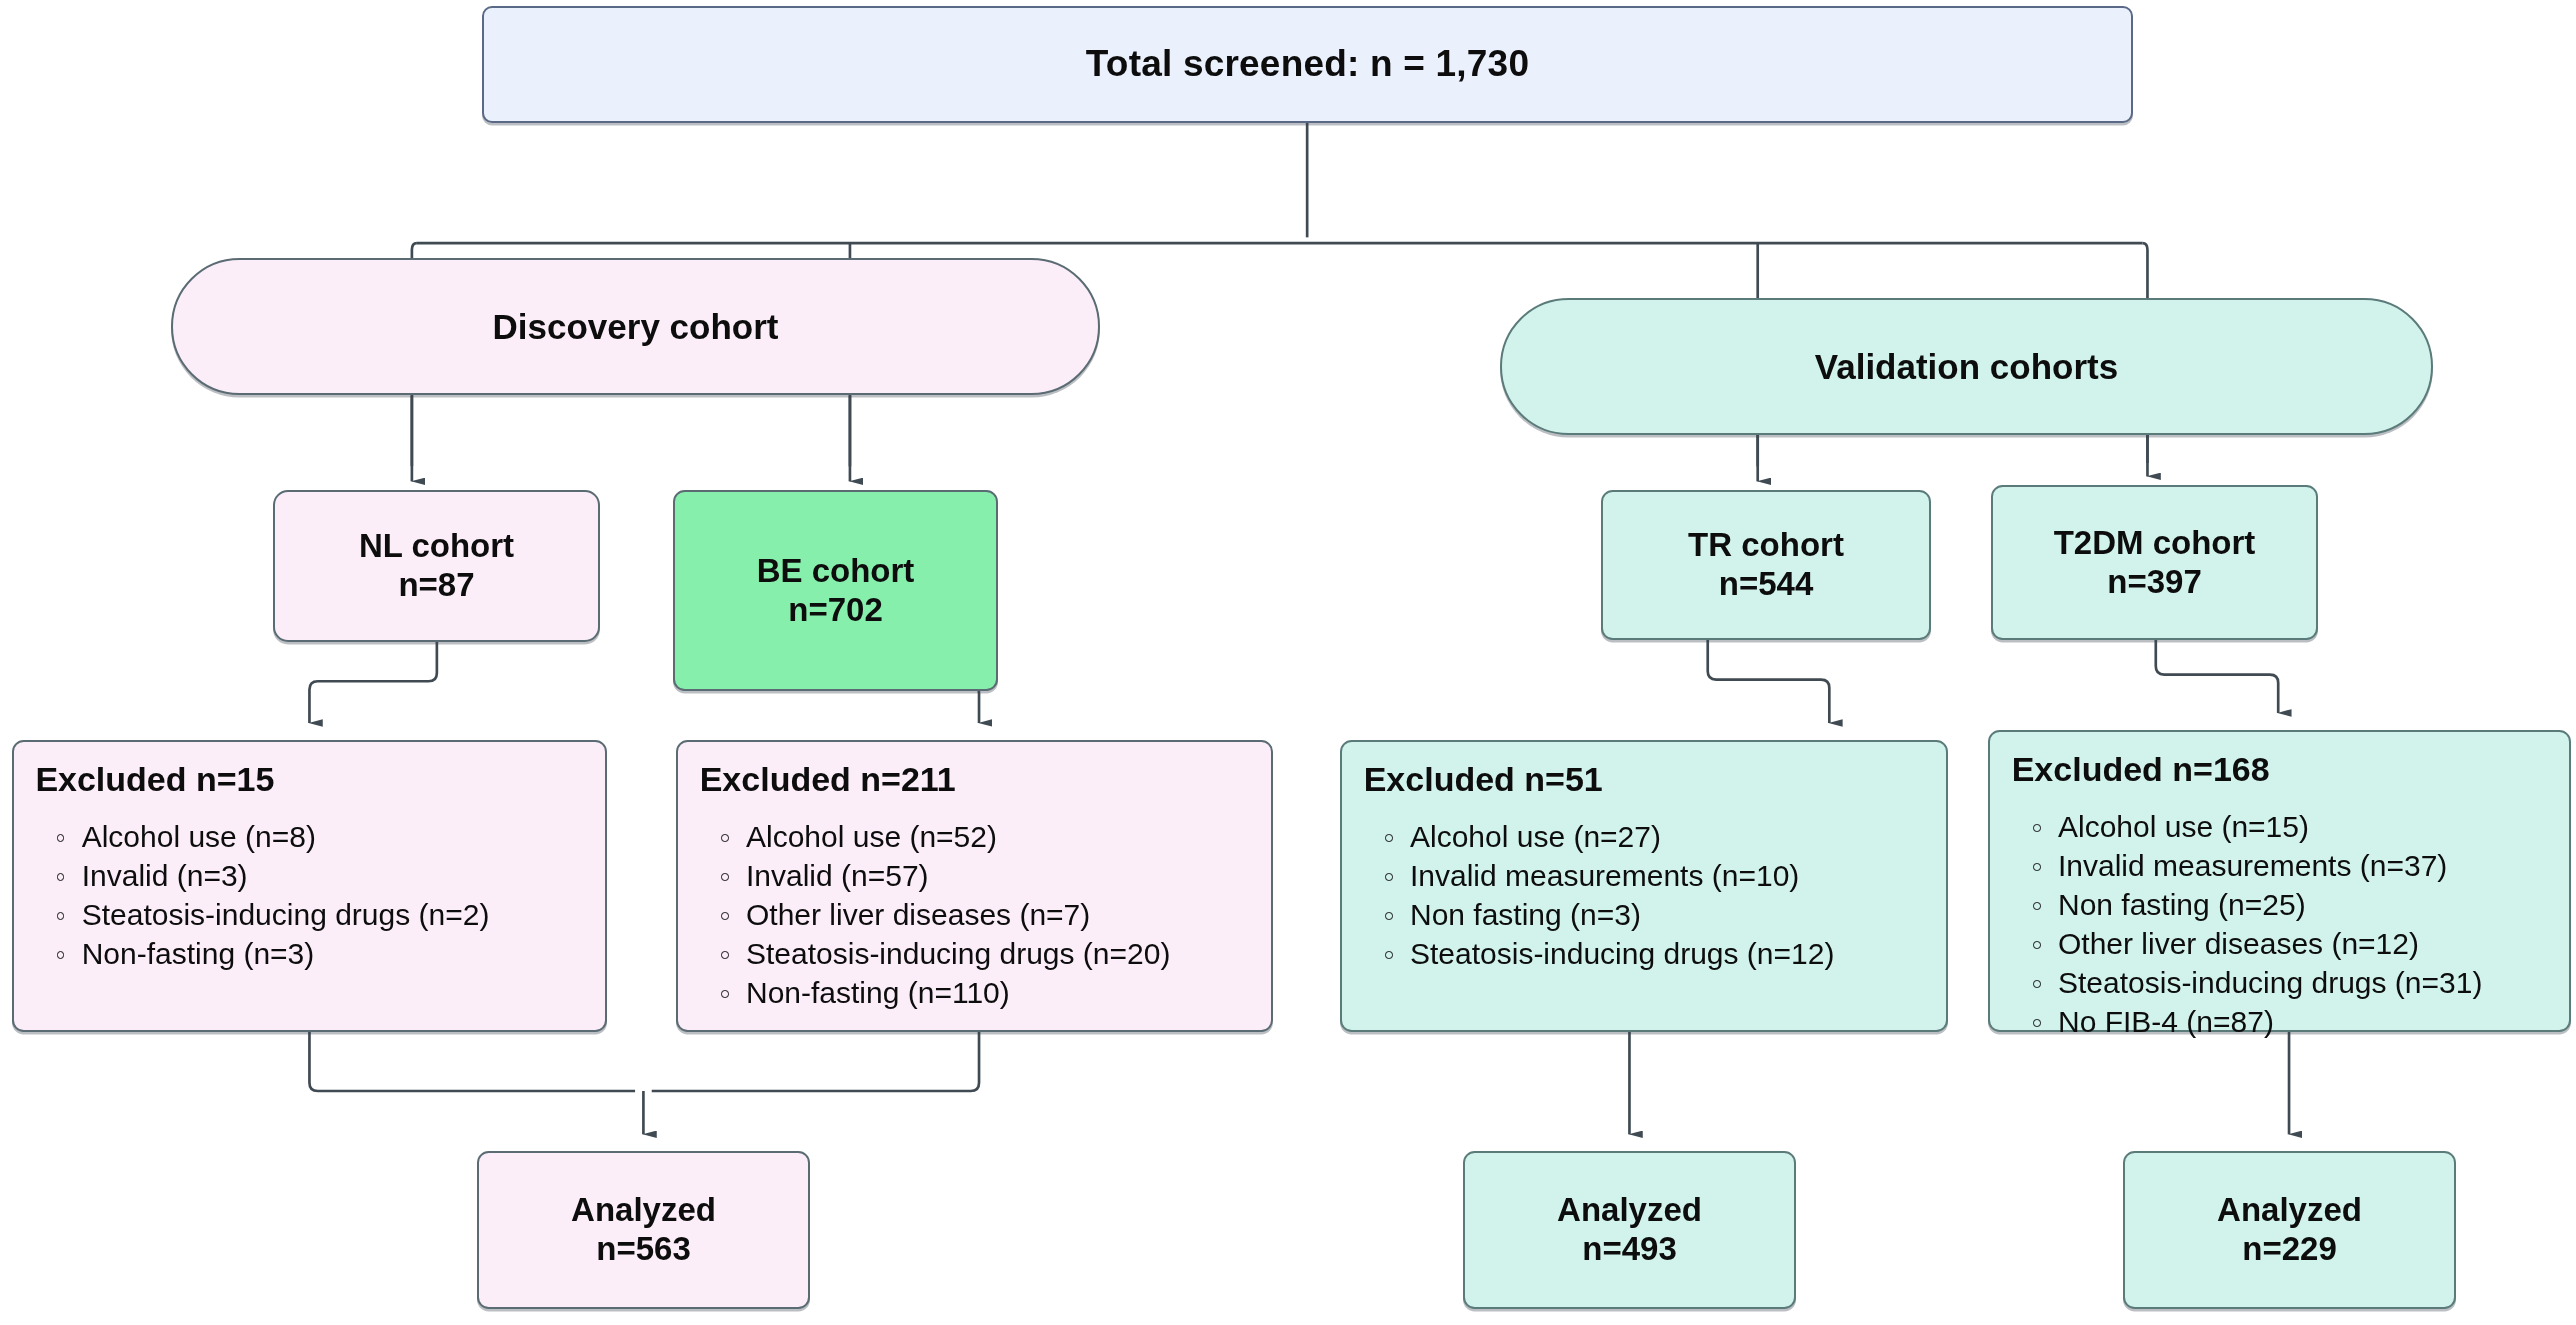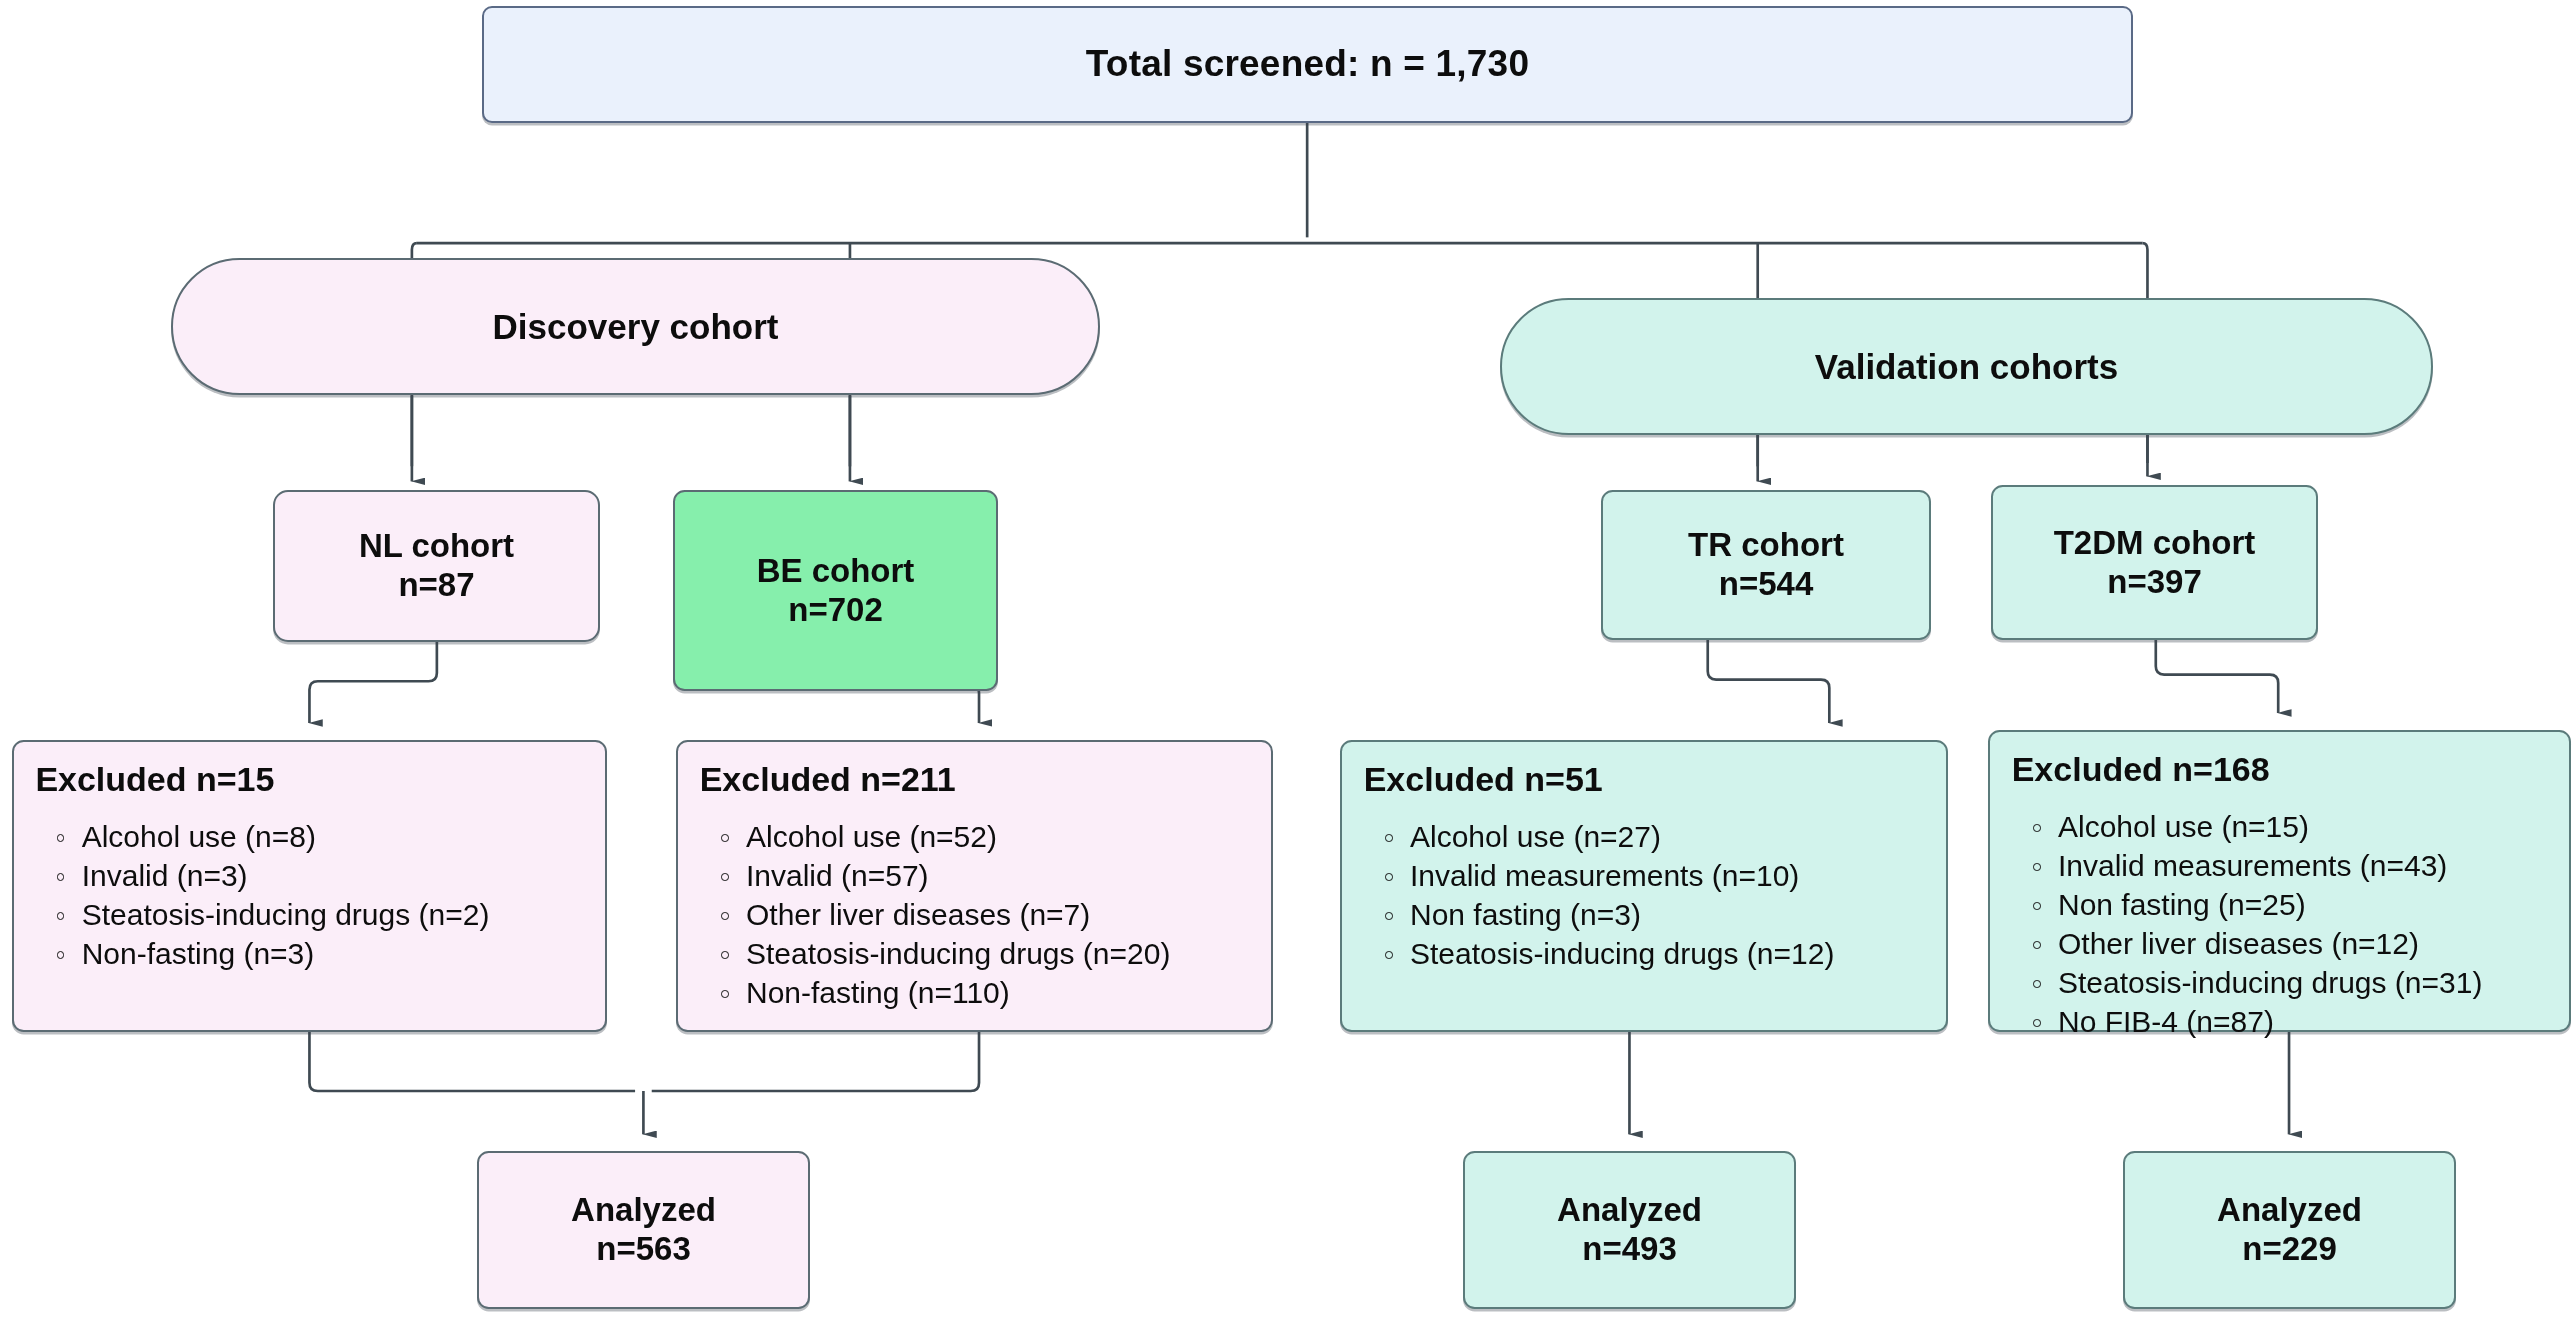--- a/index.html
+++ b/index.html
@@ -201,21 +201,21 @@
         <li>Alcohol use (n=27)</li>
         <li>Invalid measurements (n=10)</li>
         <li>Non fasting (n=3)</li>
         <li>Steatosis-inducing drugs (n=12)</li>
       </ul>
   </div>
   <div class="node excl" id="n-excl-t2dm">
     <div class="hdr">Excluded n=168</div>
     <ul>
         <li>Alcohol use (n=15)</li>
-        <li>Invalid measurements (n=43)</li>
+        <li>Invalid measurements (n=37)</li>
         <li>Non fasting (n=25)</li>
         <li>Other liver diseases (n=12)</li>
         <li>Steatosis-inducing drugs (n=31)</li>
         <li>No FIB-4 (n=87)</li>
       </ul>
   </div>
 
   <div class="node analyzed" id="n-an-disc">
     <div class="ttl">Analyzed</div>
     <div class="sub">n=563</div>

